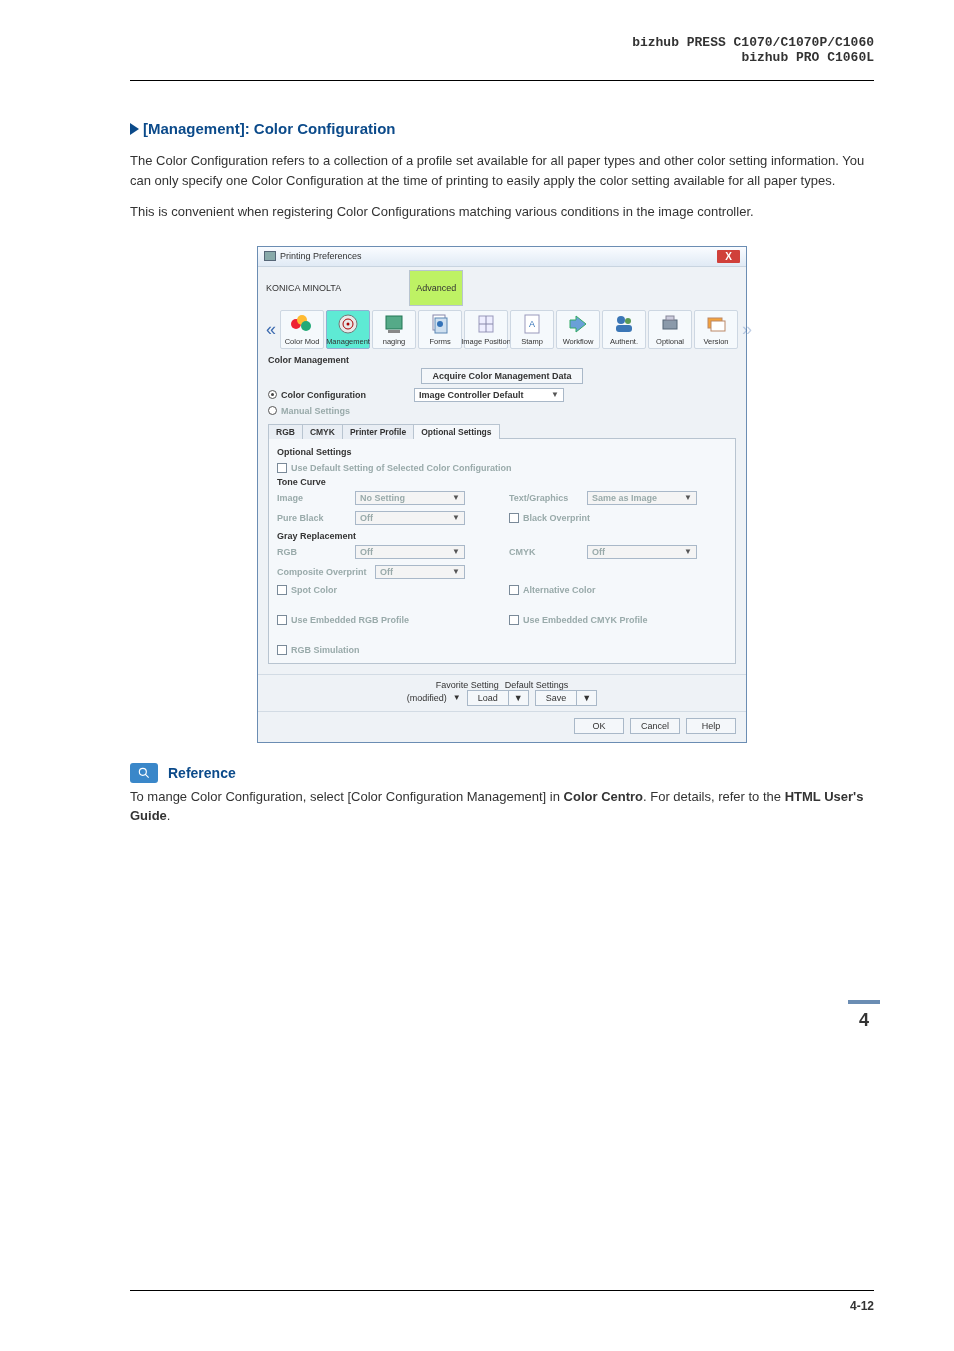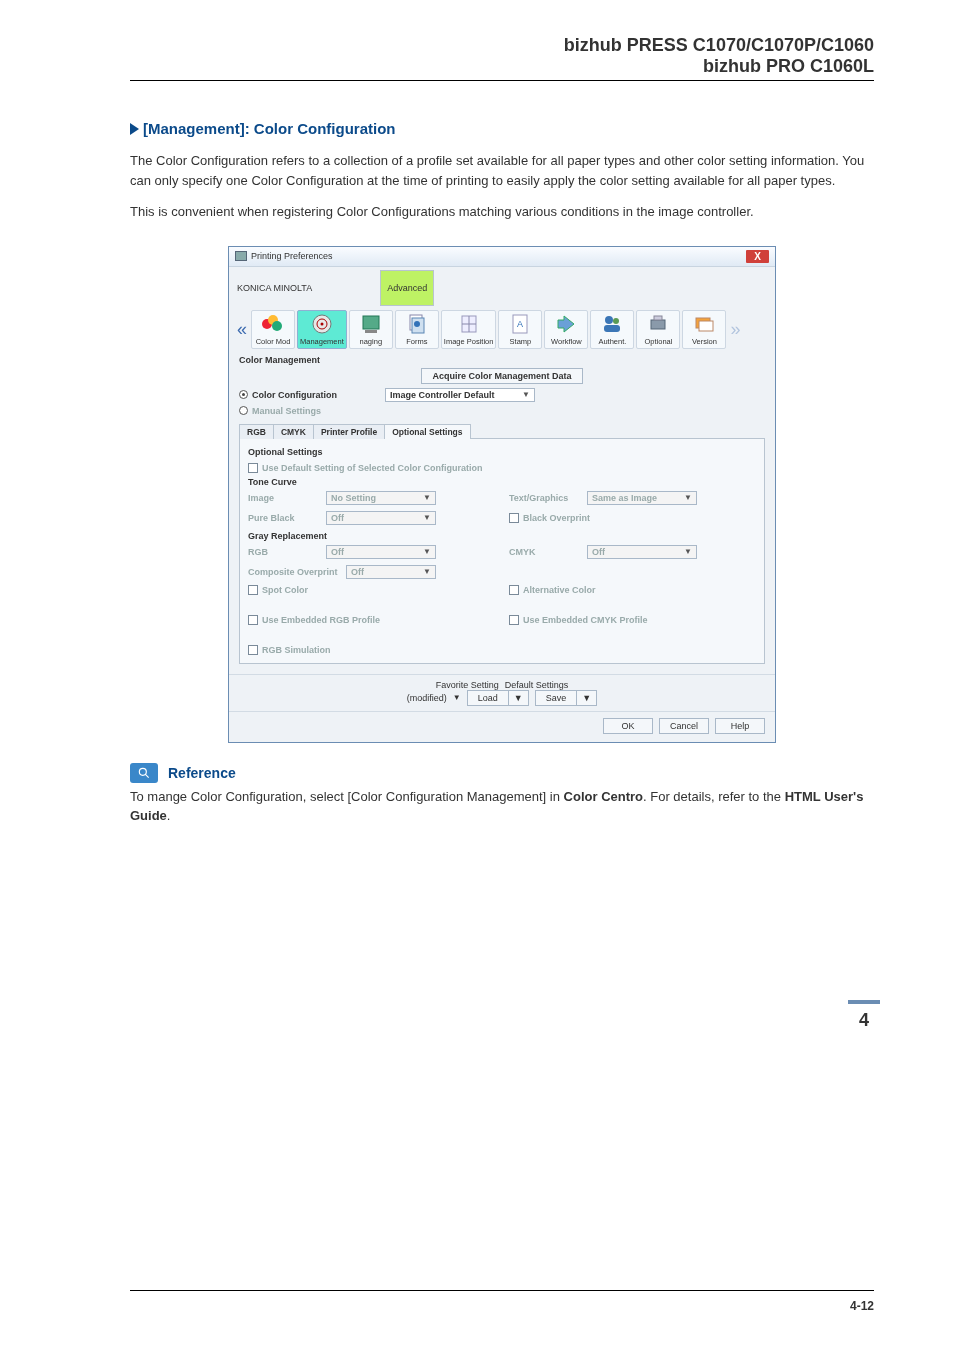--- a/index.html
+++ b/index.html
@@ -9,22 +9,23 @@
       height: 1351px;
       position: relative;
       background: #fff;
       color: #333;
     }
     .page-header {
       position: absolute;
       top: 35px;
       right: 80px;
       text-align: right;
-      font-size: 18px;
-      font-weight: bold;
+      font-size: 13px;
+      font-weight: bold;
+      font-family: Liberation Mono, monospace;
     }
     .header-rule {
       position: absolute;
       top: 80px;
       left: 130px;
       right: 80px;
       border-top: 1.5px solid #000;
     }
     .content {
       position: absolute;
@@ -47,21 +48,21 @@
       margin-right: 4px;
       vertical-align: -1px;
     }
     .para {
       font-size: 13px;
       line-height: 1.5;
       margin-bottom: 12px;
     }
     .dialog-wrap {
       margin: 24px auto 20px auto;
-      width: 548px;
+      width: 490px;
     }
     .dialog {
       border: 1px solid #6b8db3;
       background: #eef2f6;
       font-family: "Segoe UI", Tahoma, sans-serif;
       font-size: 9px;
       color: #333;
     }
     .titlebar {
       background: linear-gradient(#fafcff, #e0eaf5);

